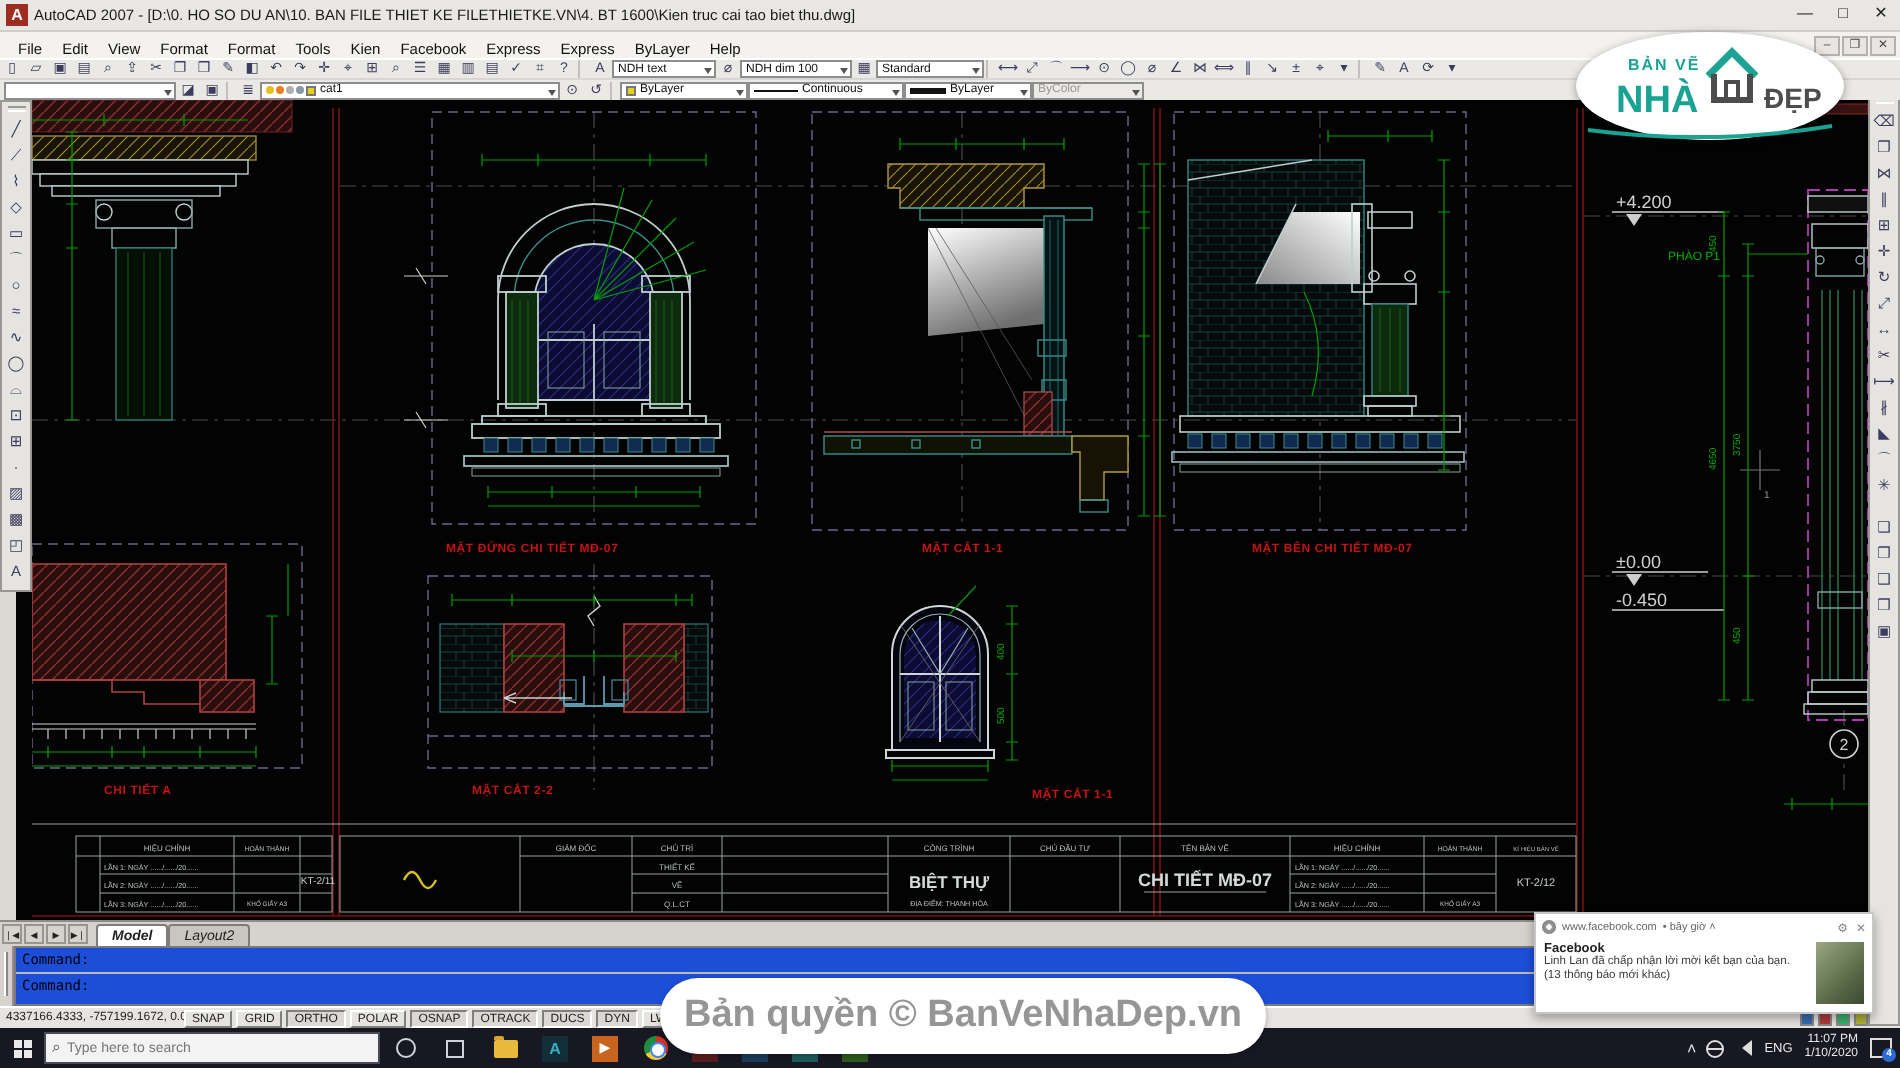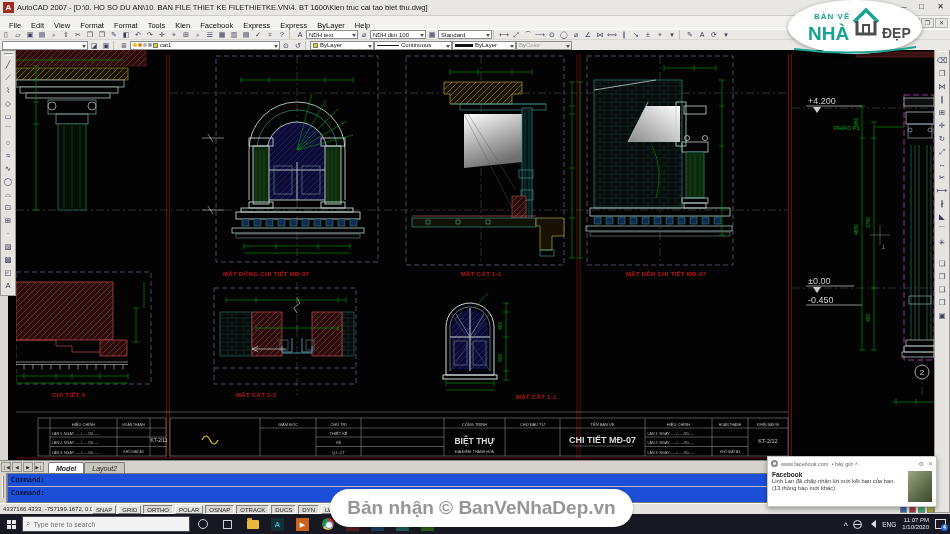--- a/index.html
+++ b/index.html
@@ -77,21 +77,21 @@
 .tright{margin-left:auto;display:flex;align-items:center;color:#e8e8e8}
 .chev{font-size:8px;margin-right:5px}
 .neticon{width:9px;height:9px;border:1px solid #ddd;border-radius:50%;position:relative;margin-right:5px}
 .neticon:before{content:"";position:absolute;left:0;top:3px;width:7px;border-top:1px solid #ddd}
 .vol{width:0;height:0;border:4px solid transparent;border-right:5px solid #ddd;margin-right:6px}
 .lang{font-size:6.5px;margin-right:6px}
 .clock{font-size:6px;line-height:7px;text-align:right;margin-right:6px}
 .action{width:11px;height:10px;border:1px solid #ddd;position:relative;margin-right:4px}
 .action b{position:absolute;right:-3px;bottom:-3px;font-size:5px;color:#fff;background:#2b6bd4;border-radius:50%;width:7px;height:7px;line-height:7px;text-align:center}
 
-.brand{position:absolute;left:788px;top:0;width:134px;height:54px;background:#fff;border-radius:50%;box-shadow:0 1px 4px rgba(0,0,0,.35);z-index:55}
+.brand{position:absolute;left:788px;top:16px;width:134px;height:54px;background:#fff;border-radius:50%;box-shadow:0 1px 4px rgba(0,0,0,.35);z-index:55}
 .wm{position:absolute;left:330px;top:489px;width:303px;height:38px;background:#fff;border-radius:19px;display:flex;align-items:center;justify-content:center;font-size:19px;font-weight:bold;color:#969696;z-index:70;box-shadow:0 1px 3px rgba(0,0,0,.25)}
 .fbpop{position:absolute;left:767px;top:456px;width:170px;height:51px;background:#fff;border:1px solid #c6c6c6;box-shadow:0 2px 5px rgba(0,0,0,.35);z-index:60}
 .fbhead{display:flex;align-items:center;height:13px;padding:0 3px;color:#666;font-size:5.5px}
 .chmini{width:7px;height:7px;border-radius:50%;background:radial-gradient(#fff 25%,#9a9a9a 30%,#6f6f6f);margin-right:3px;flex:none}
 .fbhr{margin-left:auto;display:flex;gap:4px;color:#888;font-size:6px}
 .fbbody{display:flex;padding:1px 4px}
 .fbcol{flex:1}
 .fbapp{font-size:6.5px;font-weight:bold;color:#222}
 .fbln{font-size:5.8px;color:#3a3a3a;line-height:7px}
 .fbthumb{width:24px;height:31px;background:linear-gradient(135deg,#9aa983,#5c6b4a 60%,#3c4a30);flex:none;margin-left:3px}
@@ -621,21 +621,21 @@
       <g>
         <path d="M66,22 L78,10 L90,22" stroke="#1aa392" stroke-width="3.5" fill="none"></path>
         <path d="M69,21 V34 H87 V21" stroke="#4d4d4d" stroke-width="3" fill="none"></path>
         <rect x="75" y="25" width="6" height="9" stroke="#4d4d4d" stroke-width="2" fill="none"></rect>
       </g>
       <text x="94" y="38" font-family="Liberation Sans, sans-serif" font-size="14" font-weight="bold" fill="#4d4d4d">ĐẸP</text>
       <path d="M6,49 Q67,57 128,47" stroke="#1aa392" stroke-width="2" fill="none"></path>
     </svg>
   </div>
 
-  <div class="wm">Bản nhận © BanVeNhaDep.vn</div>
+  <div class="wm">Bản quyền © BanVeNhaDep.vn</div>
 
   <div class="fbpop">
     <div class="fbhead">
       <span class="chmini"></span>
       <span>www.facebook.com</span>
       <span style="margin-left:3px">• bây giờ ˄</span>
       <span class="fbhr">
         <span>⚙</span>
         <span>✕</span>
       </span>

